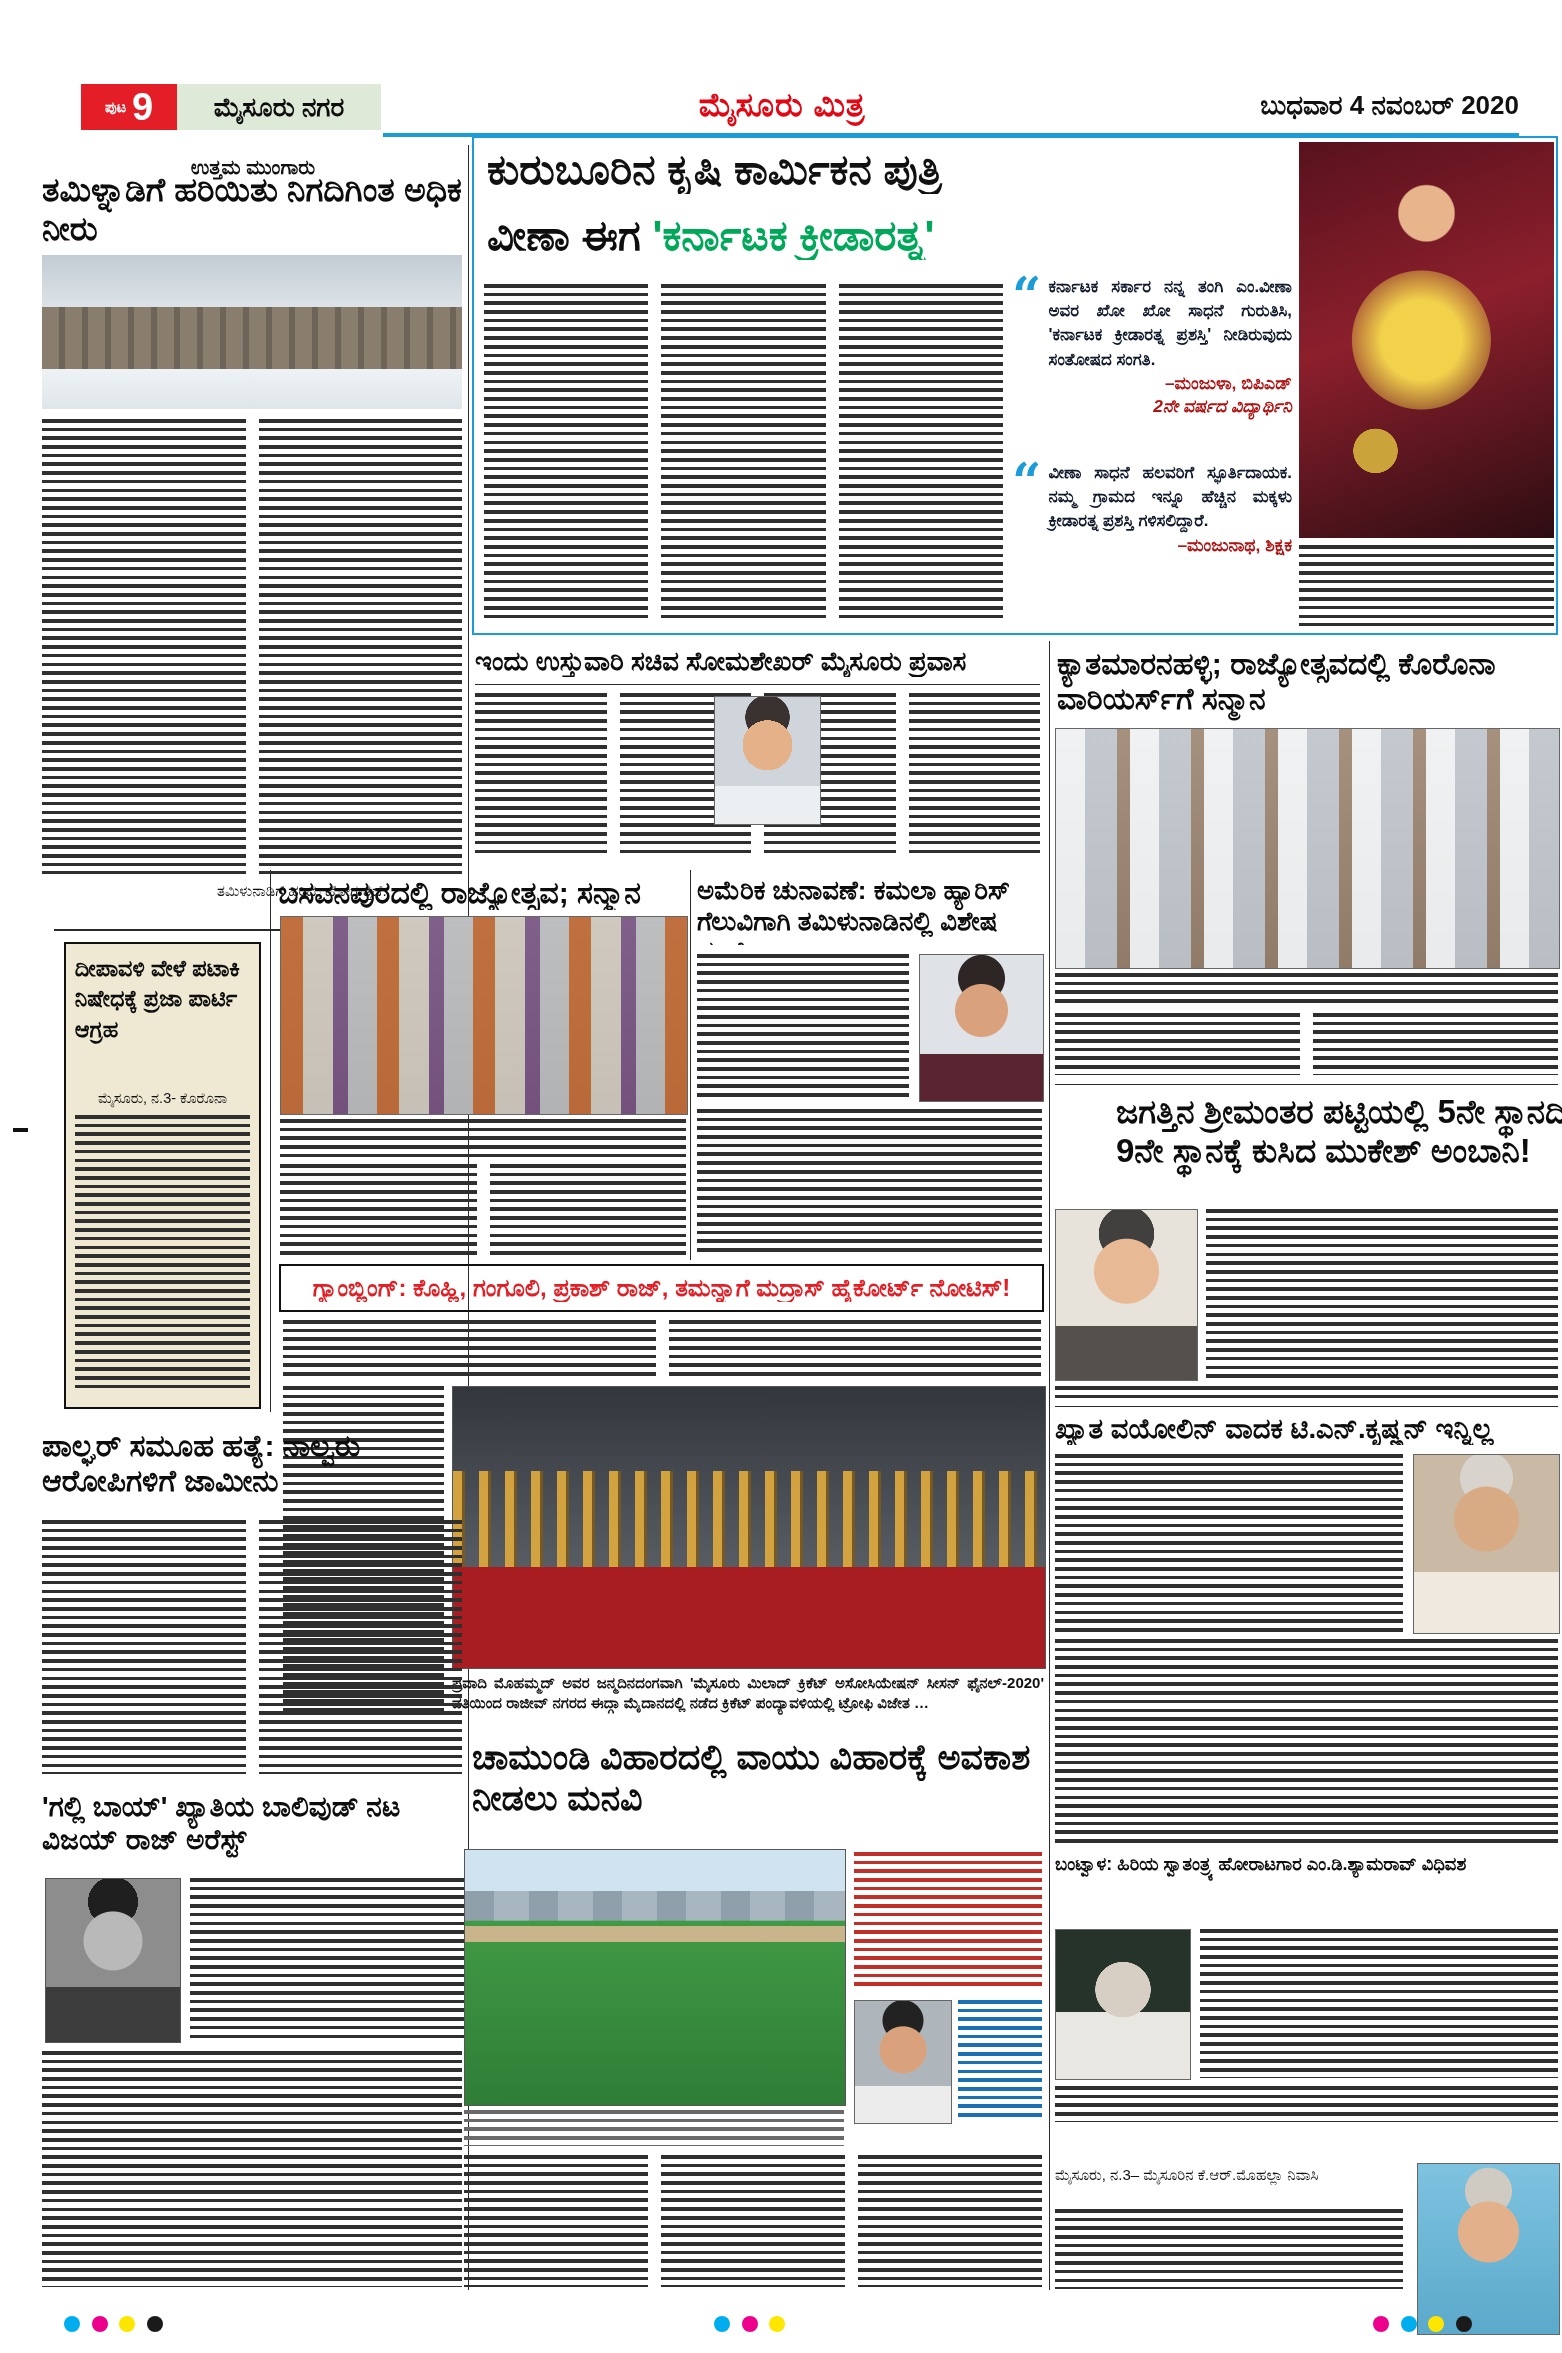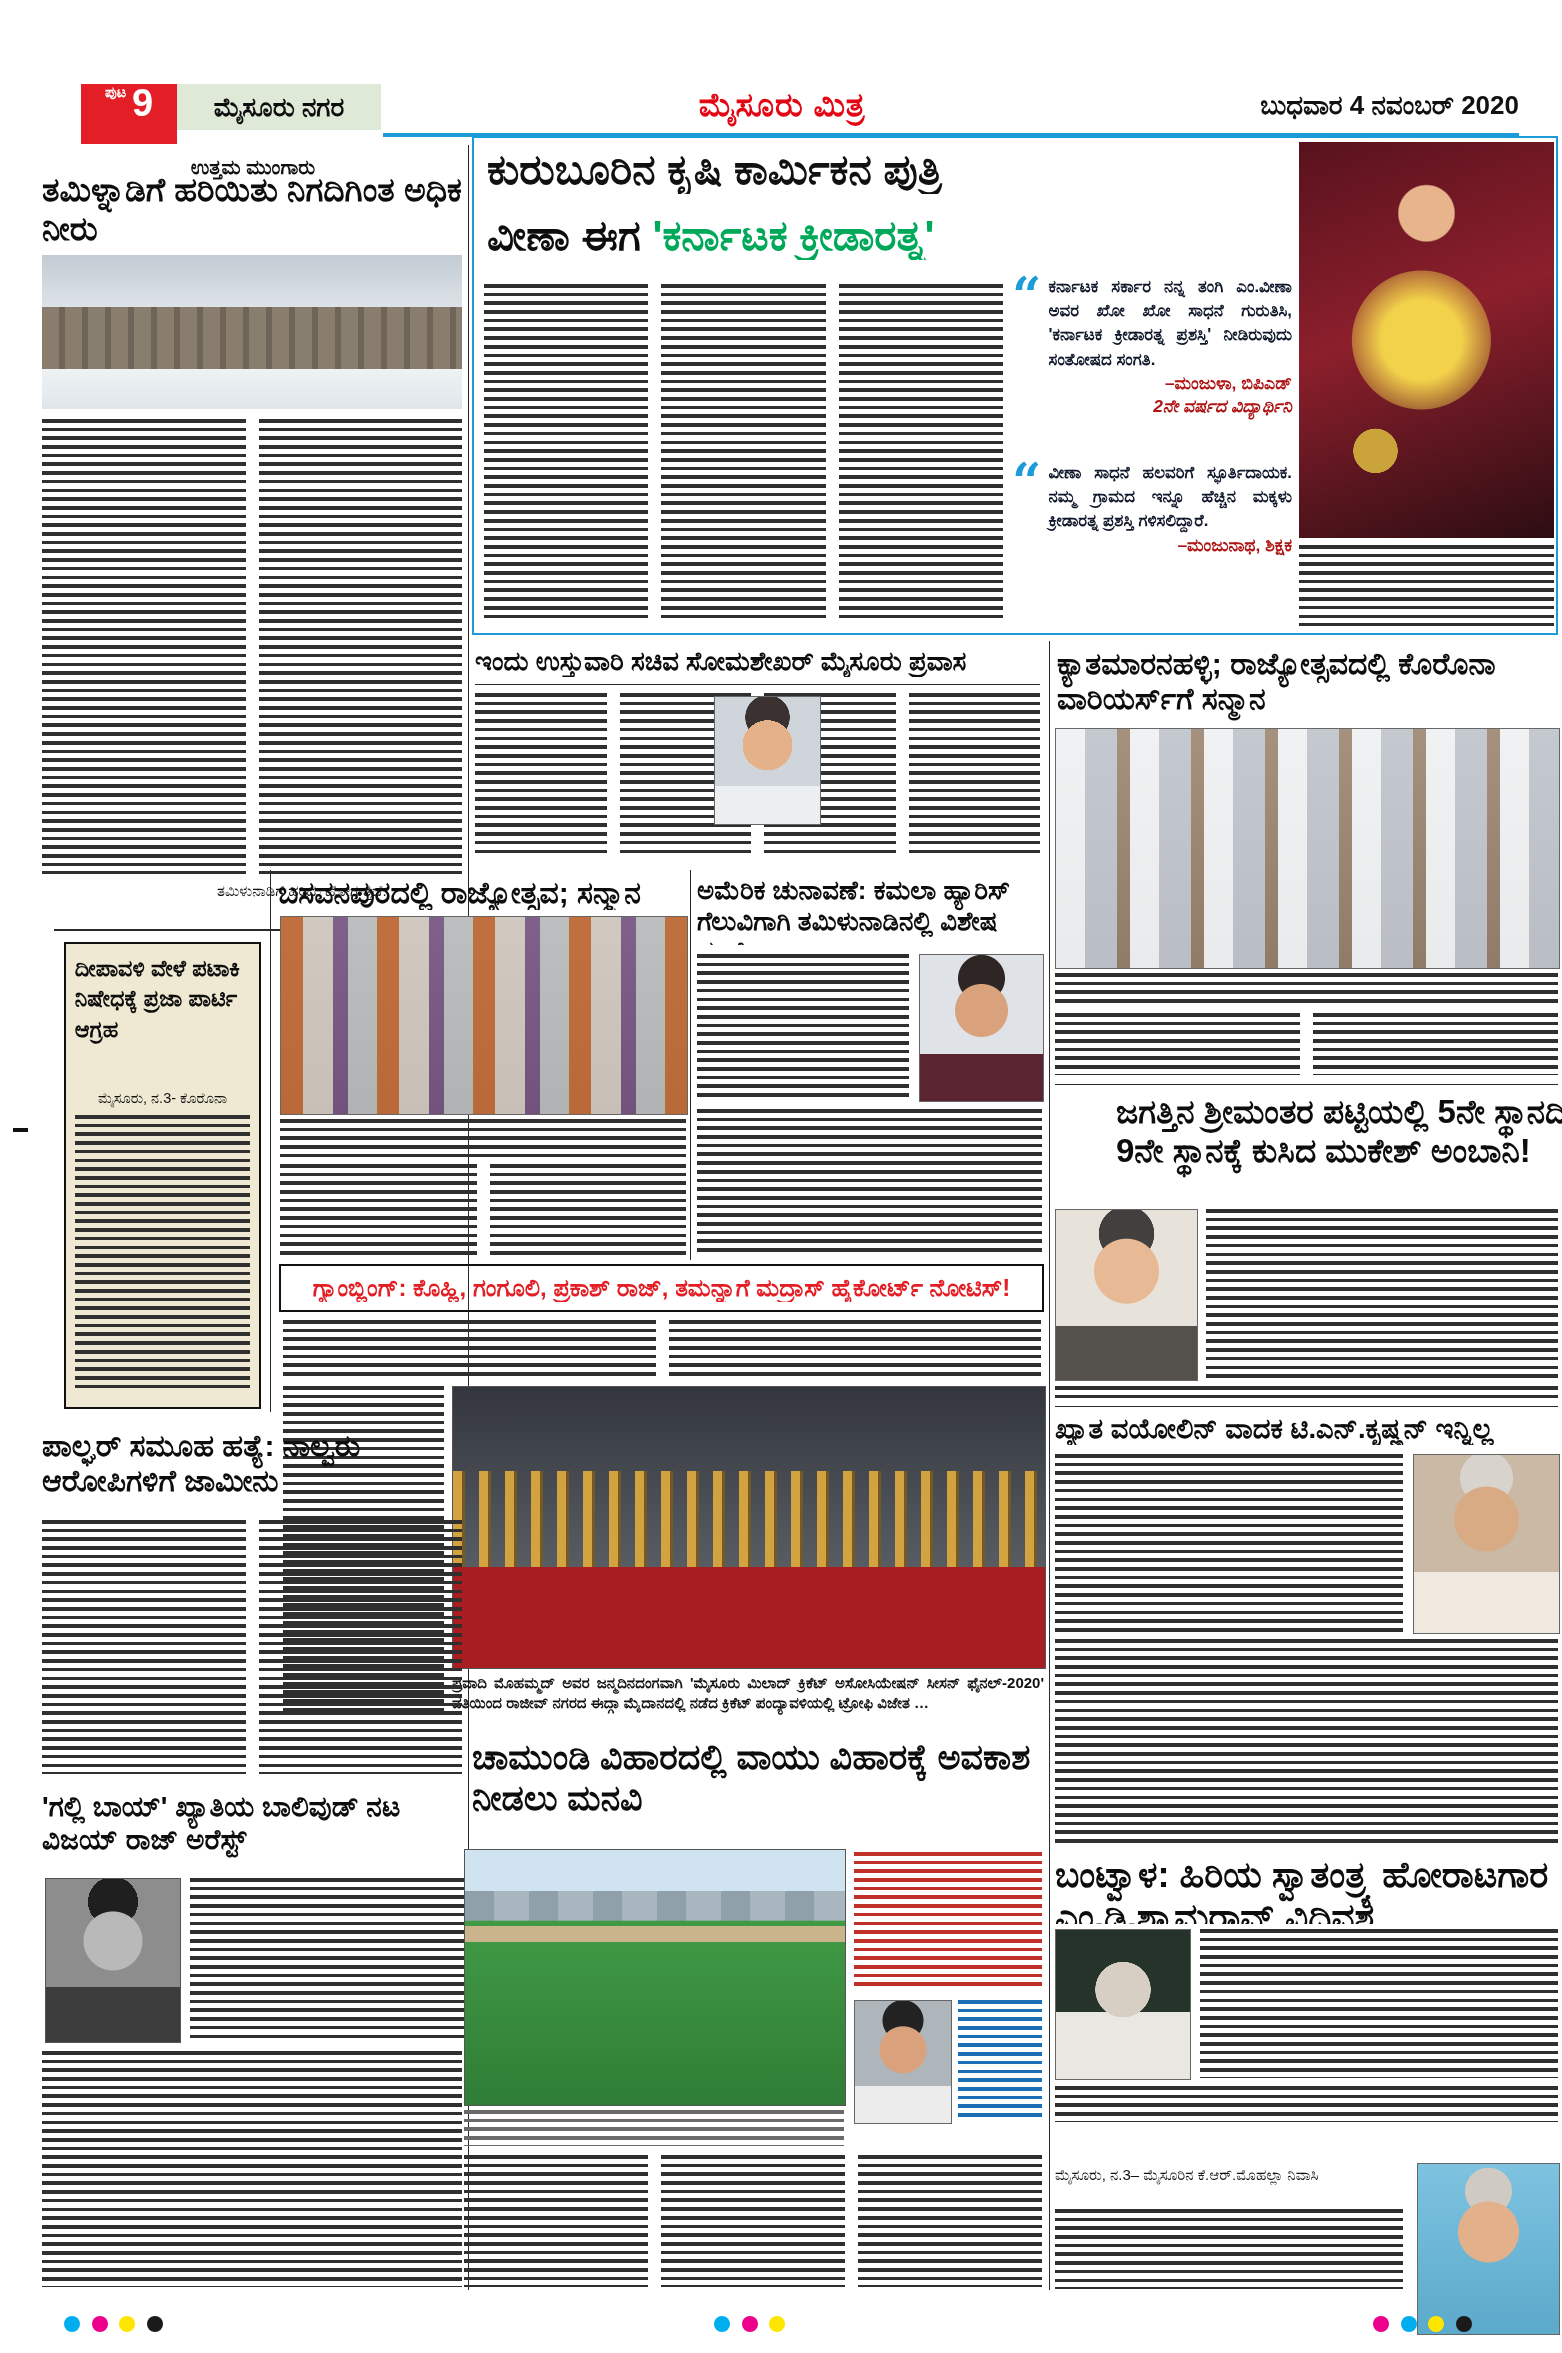--- a/index.html
+++ b/index.html
@@ -21,21 +21,21 @@
   .c-cyan{background:#00aeef;} .c-mag{background:#ec008c;} .c-yel{background:#ffe600;} .c-blk{background:#1a1a1a;}
   .quote-mark{color:#1b9cd8;font-size:51px;font-weight:bold;line-height:.8;font-family:"DejaVu Serif",serif;}
   .quote-text{color:#0f172a;font-size:16.7px;line-height:1.45;font-weight:bold;text-align:justify;}
   .quote-attr{color:#b01515;font-size:17.4px;font-weight:bold;text-align:right;line-height:1.35;}
 </style>
 </head>
 <body>
 
 <div id="page">
 
-  <div class="abs" style="left:81px;top:84px;width:96px;height:60px;background:#e41e26;display:flex;align-items:flex-start;justify-content:center;gap:5.8px;">
+  <div class="abs" style="left:81px;top:84px;width:96px;height:46px;background:#e41e26;display:flex;align-items:center;justify-content:center;gap:5.8px;">
     <span style="color:#fff;font-size:14.5px;font-weight:bold;">ಪುಟ</span>
     <span style="color:#fff;font-size:38px;font-weight:bold;line-height:1;">9</span>
   </div>
   <div class="abs" style="left:177px;top:84px;width:204px;height:46px;background:#dfe9d8;display:flex;align-items:center;justify-content:center;">
     <span style="font-size:26px;font-weight:bold;color:#0d0d0d;">ಮೈಸೂರು ನಗರ</span>
   </div>
   <div class="abs" style="left:601px;top:86px;width:362px;text-align:center;color:#e30613;font-size:33px;font-weight:bold;letter-spacing:0.7px;">ಮೈಸೂರು ಮಿತ್ರ</div>
   <div class="abs" style="left:1123px;top:90px;width:396px;text-align:right;font-size:26px;font-weight:bold;">ಬುಧವಾರ 4 ನವಂಬರ್ 2020</div>
   <div class="abs" style="left:383px;top:133px;width:1136px;height:4.3px;background:#1b9cd8;"></div>
 
@@ -136,21 +136,21 @@
 
   <div class="abs hline" style="left:1055px;top:1406px;width:503px;height:1.4px;"></div>
   <div class="abs hl" style="left:1055px;top:1413px;width:503px;font-size:27.5px;white-space:nowrap;overflow:hidden;">ಖ್ಯಾತ ವಯೋಲಿನ್ ವಾದಕ ಟಿ.ಎನ್.ಕೃಷ್ಣನ್ ಇನ್ನಿಲ್ಲ</div>
   <div class="abs photo" style="left:1413px;top:1454px;width:145px;height:178px;background-image:
         radial-gradient(circle at 50% 36%, #d9ab85 0 32px, rgba(0,0,0,0) 33px),
         radial-gradient(circle at 50% 13%, #d8d4cd 0 26px, rgba(0,0,0,0) 27px),
         linear-gradient(180deg,#c9b9a5 0 66%,#efe9df 66%);border:0.7px solid #666;"></div>
   <div class="abs greek" style="left:1055px;top:1454px;width:348px;height:178px;"></div>
   <div class="abs greek" style="left:1055px;top:1639px;width:503px;height:207px;"></div>
 
-  <div class="abs hl" style="left:1055px;top:1854px;width:503px;font-size:36px;height:70px;overflow:hidden;">ಬಂಟ್ವಾಳ: ಹಿರಿಯ ಸ್ವಾತಂತ್ರ್ಯ ಹೋರಾಟಗಾರ ಎಂ.ಡಿ.ಶ್ಯಾಮರಾವ್ ವಿಧಿವಶ</div>
+  <div class="abs hl" style="left:1055px;top:1854px;width:503px;font-size:18px;height:70px;overflow:hidden;">ಬಂಟ್ವಾಳ: ಹಿರಿಯ ಸ್ವಾತಂತ್ರ್ಯ ಹೋರಾಟಗಾರ ಎಂ.ಡಿ.ಶ್ಯಾಮರಾವ್ ವಿಧಿವಶ</div>
   <div class="abs photo" style="left:1055px;top:1929px;width:134px;height:149px;background-image:
         radial-gradient(circle at 50% 40%, #d8cfc4 0 27.5px, rgba(0,0,0,0) 28px),
         linear-gradient(180deg,#26332a 0 55%,#e9e7e2 55%);border:0.7px solid #666;"></div>
   <div class="abs greek" style="left:1200px;top:1929px;width:358px;height:149px;"></div>
   <div class="abs greek" style="left:1055px;top:2086px;width:503px;height:36px;"></div>
 
   <div class="abs" style="left:1055px;top:2165px;width:348px;font-size:15px;line-height:1.35;">ಮೈಸೂರು, ನ.3– ಮೈಸೂರಿನ ಕೆ.ಆರ್.ಮೊಹಲ್ಲಾ ನಿವಾಸಿ</div>
   <div class="abs greek" style="left:1055px;top:2209px;width:348px;height:80px;"></div>
   <div class="abs photo" style="left:1417px;top:2163px;width:141px;height:170px;background-image:
         radial-gradient(circle at 50% 40%, #e2b18b 0 30px, rgba(0,0,0,0) 31px),

